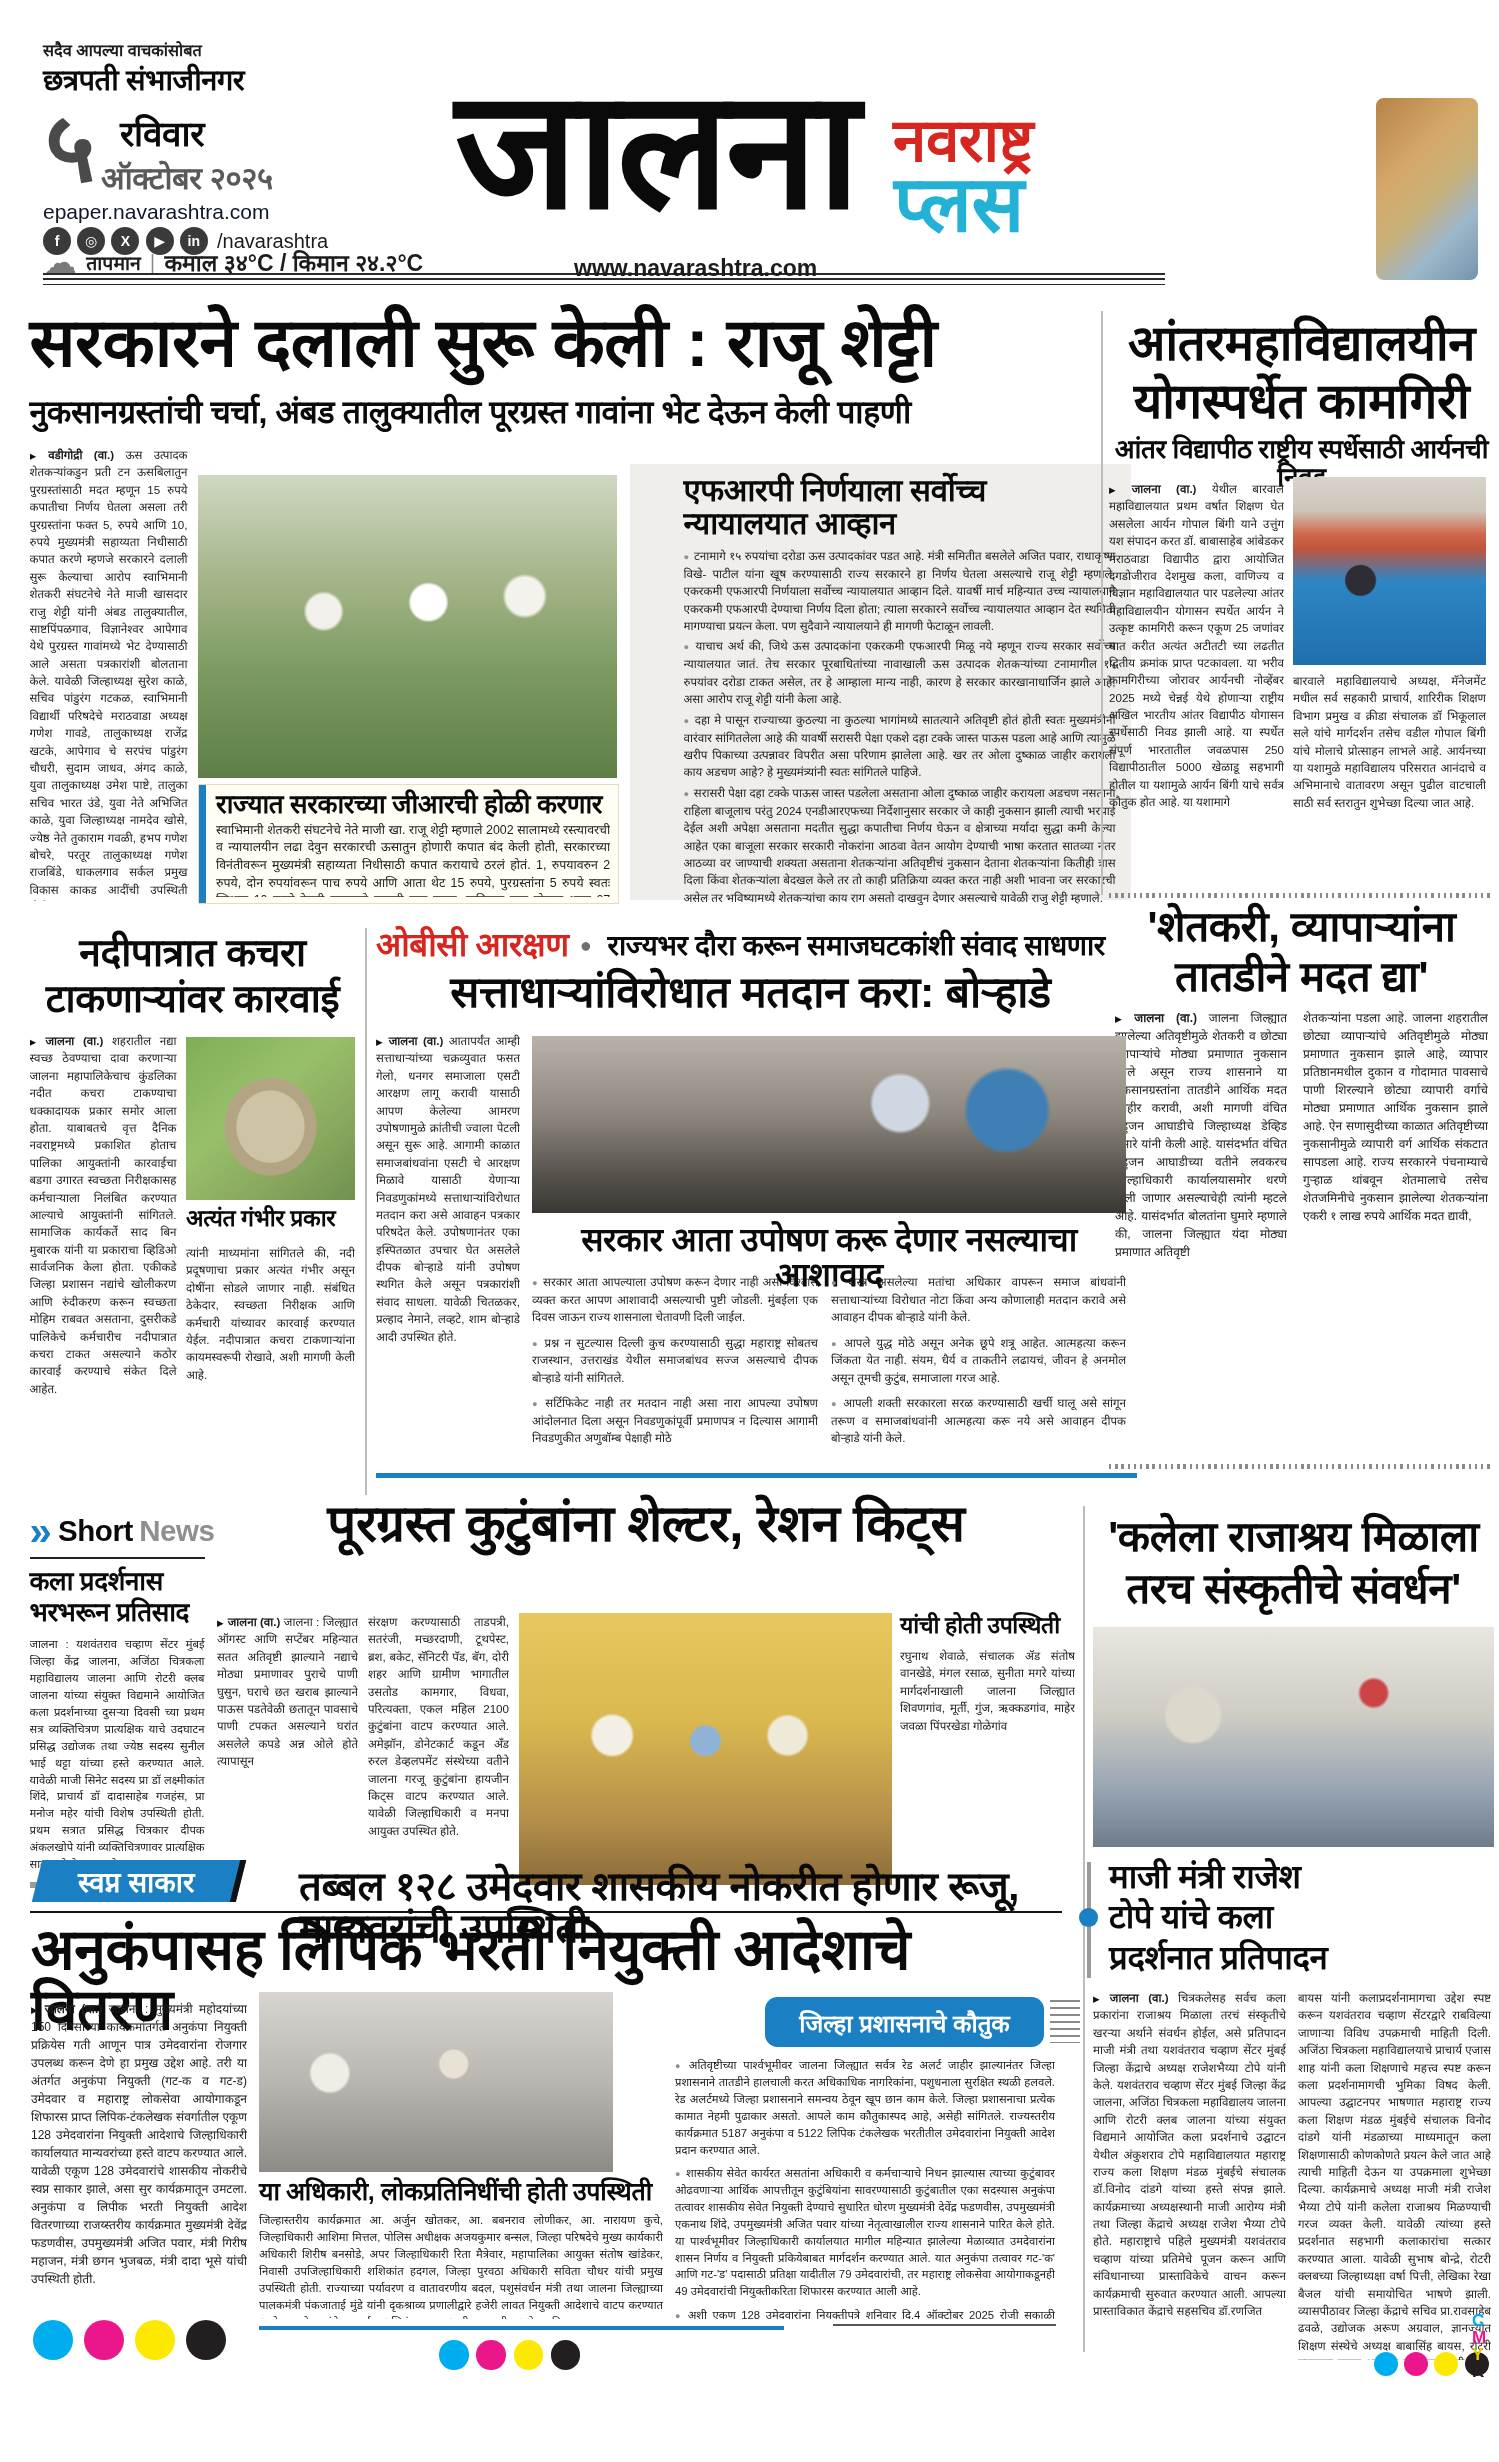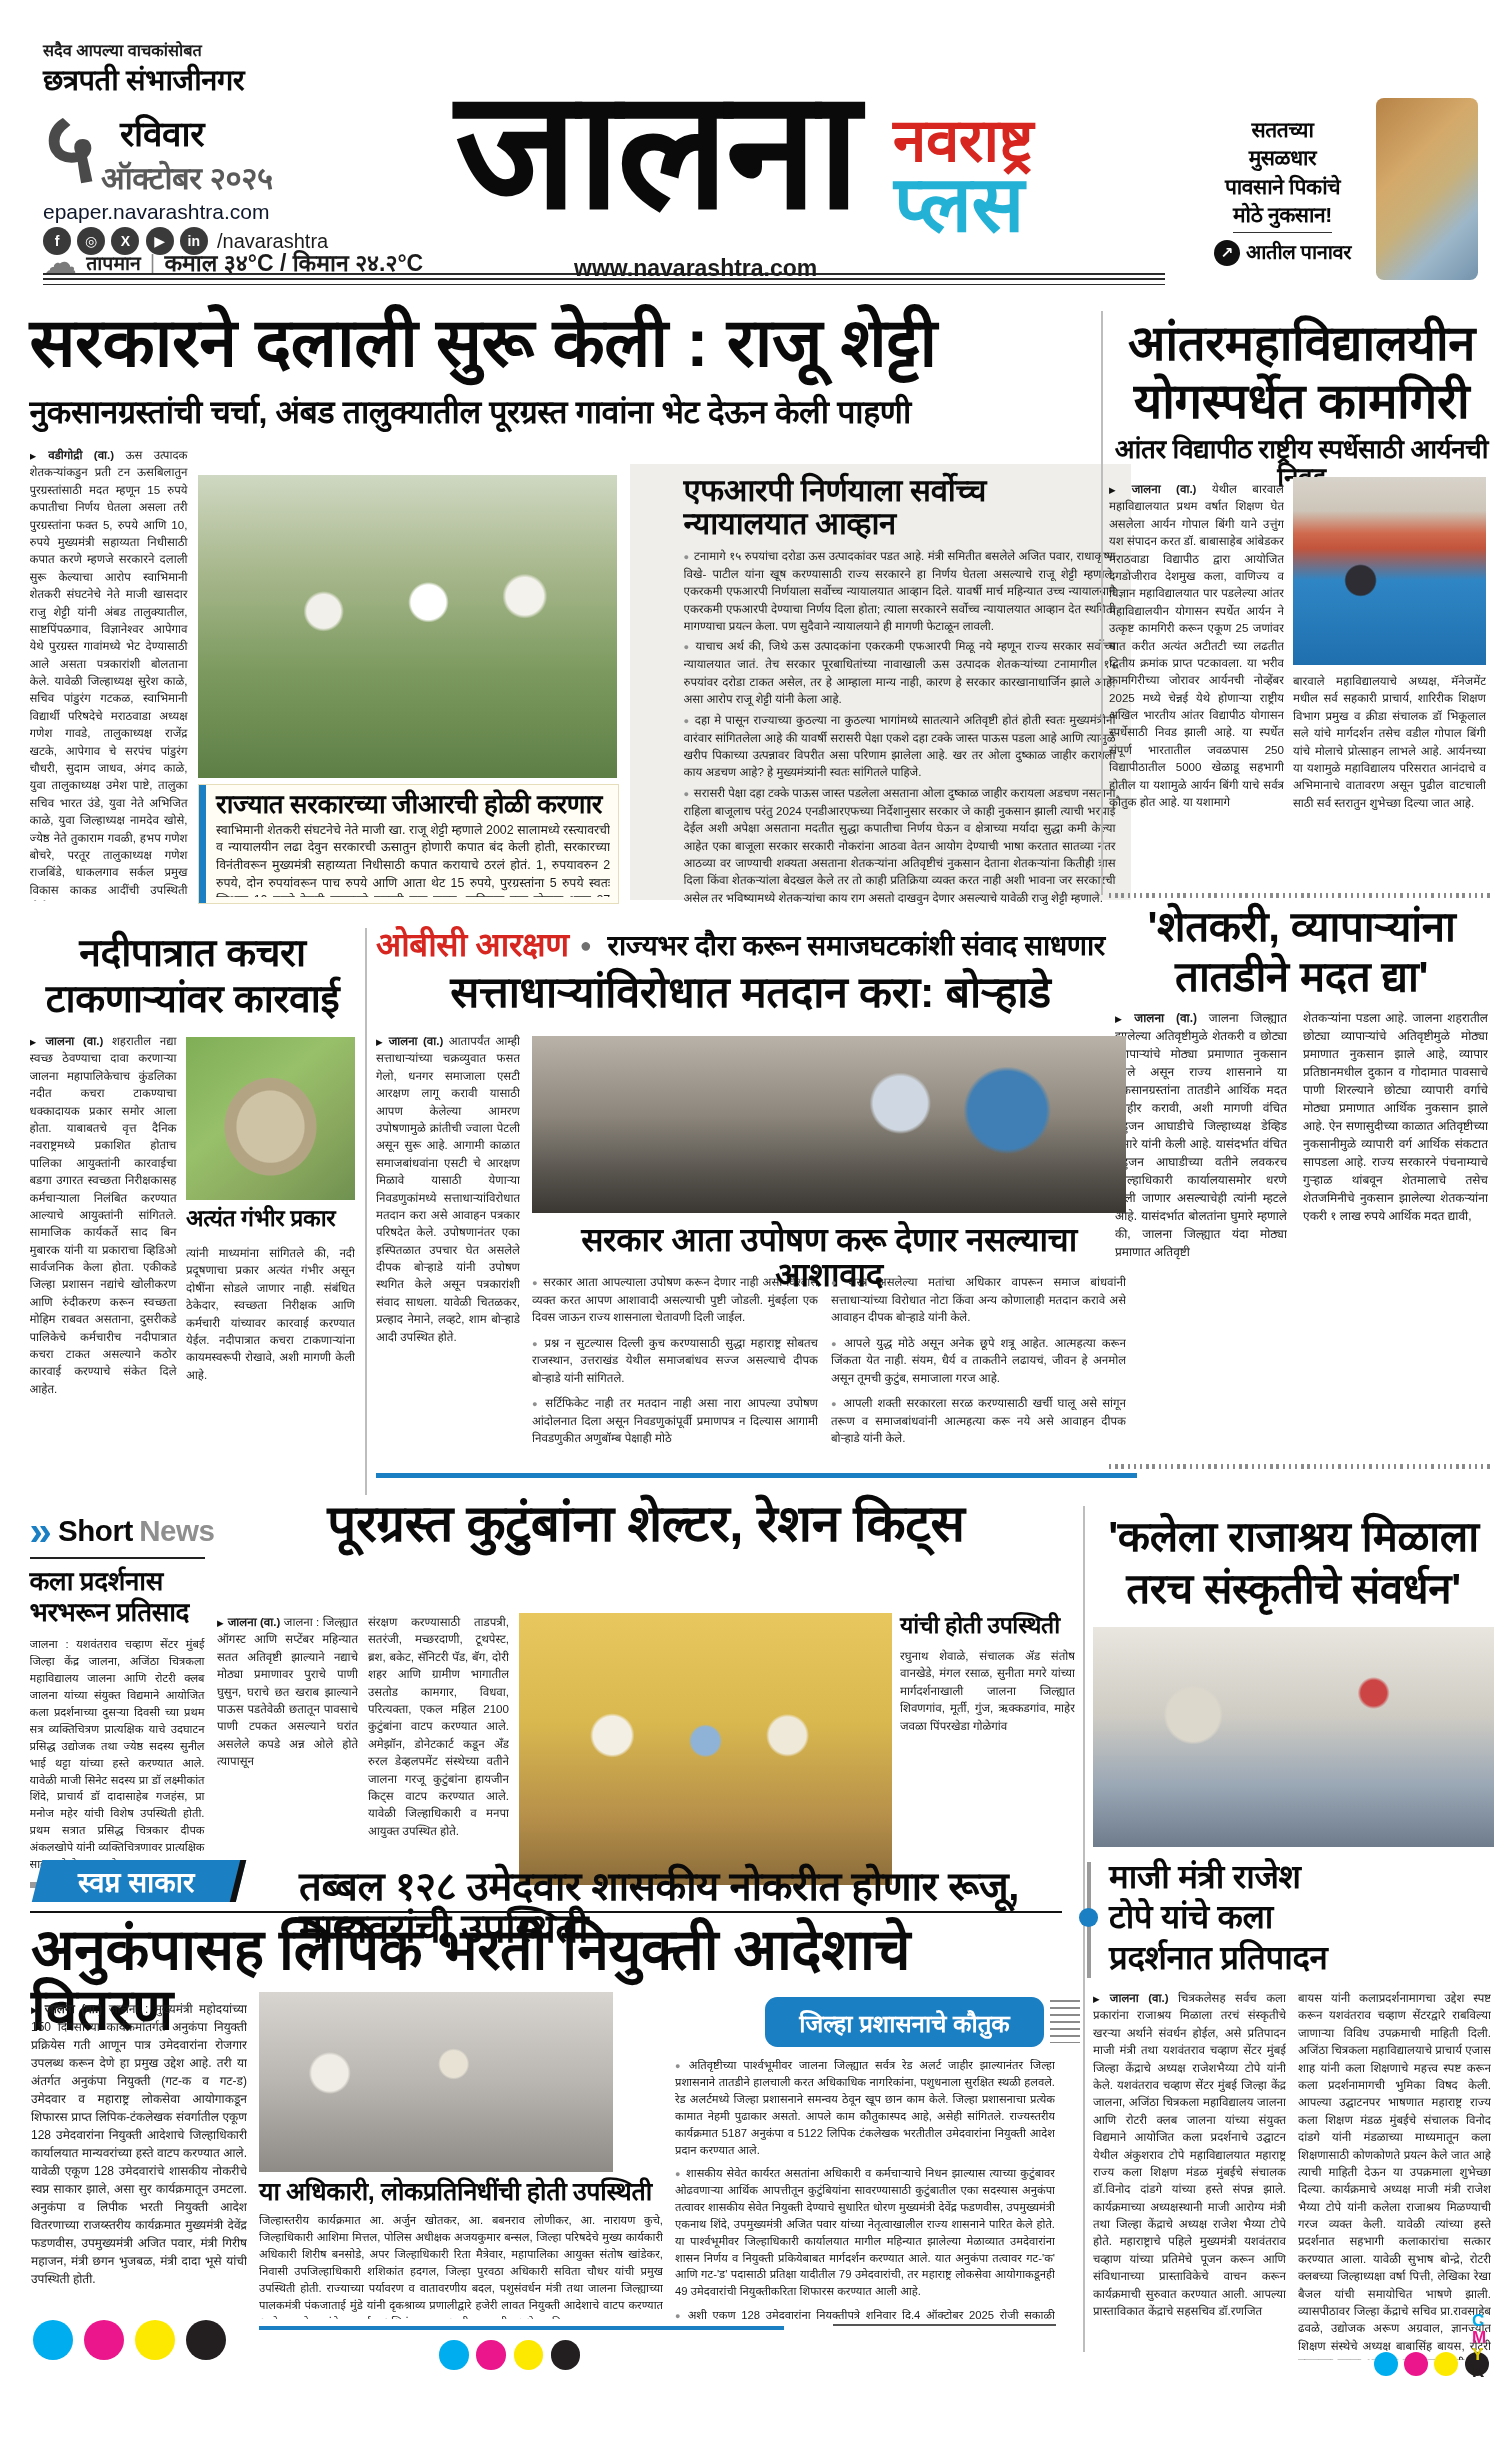--- a/index.html
+++ b/index.html
@@ -91,30 +91,20 @@
     <span style="font-size:19.4px;color:#888;">|</span>
     <span style="font-size:23px;font-weight:bold;">कमाल ३४°C / किमान २४.२°C</span>
   </div>
   <div class="abs rule3" style="left:43px;top:273px;width:1122px;height:12.4px;"></div>
 
   <div class="abs hd" style="left:423px;top:68px;width:466px;font-size:165px;line-height:1;text-align:center;letter-spacing:-3.1px;">जालना</div>
   <div class="abs hd red" style="left:893px;top:109px;font-size:60px;">नवराष्ट्र</div>
   <div class="abs hd cyanc" style="left:894px;top:165px;font-size:78px;line-height:1;">प्लस</div>
   <div class="abs" style="left:574px;top:255px;font-size:23px;font-weight:bold;">www.navarashtra.com</div>
 
-  <div class="abs" style="left:1199px;top:116px;width:167px;text-align:center;">
-    <div class="hd" style="font-size:21px;line-height:1.35;">सततच्या</div>
-    <div class="hd" style="font-size:21px;line-height:1.35;">मुसळधार</div>
-    <div class="hd" style="font-size:21px;line-height:1.35;">पावसाने पिकांचे</div>
-    <div class="hd" style="font-size:21px;line-height:1.35;border-bottom:1.6px solid #333;display:inline-block;padding-bottom:3.1px;">मोठे नुकसान!</div>
-    <div style="margin-top:6.2px;display:flex;align-items:center;justify-content:center;">
-      <span class="chip">↗</span>
-      <span class="hd" style="font-size:20px;">आतील पानावर</span>
-    </div>
-  </div>
   <div class="abs photo ph-flood" style="left:1376px;top:98px;width:102px;height:182px;"></div>
 
   <div class="abs hd" style="left:29.5px;top:306px;width:1065px;font-size:68px;">सरकारने दलाली सुरू केली :  राजू शेट्टी</div>
   <div class="abs hd" style="left:29.5px;top:396px;width:1065px;font-size:32px;">नुकसानग्रस्तांची चर्चा, अंबड तालुक्यातील पूरग्रस्त गावांना भेट देऊन केली पाहणी</div>
 
   <p class="abs body" style="left:29.5px;top:446px;width:158px;height:455px;font-size:11.6px;">
     <span class="mk">▶</span><b class="dl">वडीगोद्री (वा.)</b>
     <span>ऊस उत्पादक शेतकऱ्यांकडुन प्रती टन ऊसबिलातुन पुरग्रस्तांसाठी मदत म्हणून 15 रुपये कपातीचा निर्णय घेतला असला तरी पुरग्रस्तांना फक्त 5, रुपये आणि 10, रुपये मुख्यमंत्री सहाय्यता निधीसाठी कपात करणे म्हणजे सरकारने दलाली सुरू केल्याचा आरोप स्वाभिमानी शेतकरी संघटनेचे नेते माजी खासदार राजु शेट्टी यांनी अंबड तालुक्यातील, साष्टपिंपळगाव, विज्ञानेश्वर आपेगाव येथे पुरग्रस्त गावांमध्ये भेट देण्यासाठी आले असता पत्रकारांशी बोलताना केले. यावेळी जिल्हाध्यक्ष सुरेश काळे, सचिव पांडुरंग गटकळ, स्वाभिमानी विद्यार्थी परिषदेचे मराठवाडा अध्यक्ष गणेश गावडे, तालुकाध्यक्ष राजेंद्र खटके, आपेगाव चे सरपंच पांडुरंग चौधरी, सुदाम जाधव, अंगद काळे, युवा तालुकाध्यक्ष उमेश पाष्टे, तालुका सचिव भारत उंडे, युवा नेते अभिजित काळे, युवा जिल्हाध्यक्ष नामदेव खोसे, ज्येष्ठ नेते तुकाराम गवळी, हभप गणेश बोचरे, परतूर तालुकाध्यक्ष गणेश राजबिंडे, धाकलगाव सर्कल प्रमुख विकास काकड आदींची उपस्थिती होती.</span>
   </p>
 

